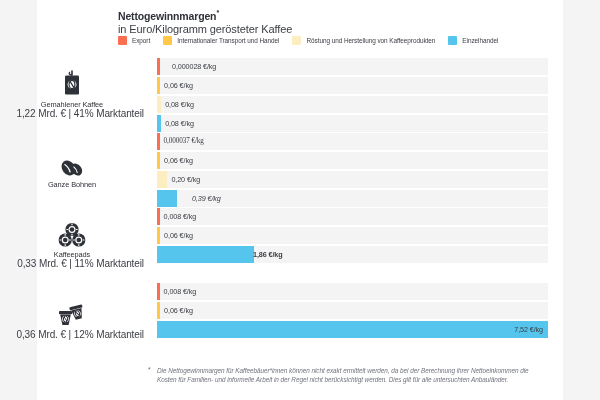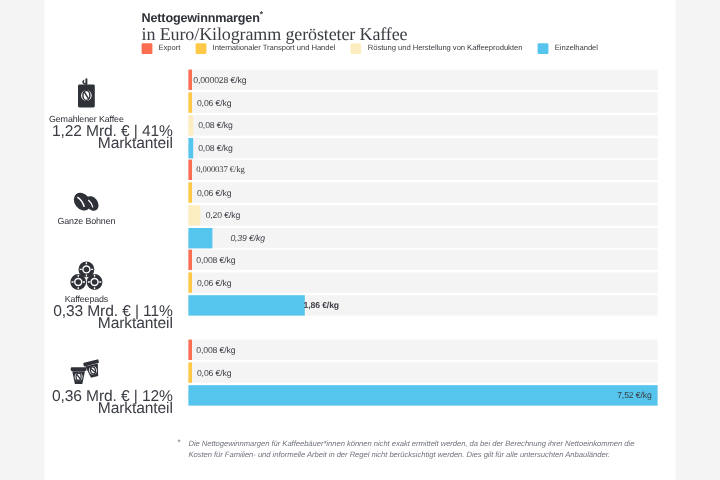--- a/index.html
+++ b/index.html
@@ -22,22 +22,22 @@
   }
 
   
   .header { position: absolute; left: 118px; top: 7px; width: 400px; }
   .title {
     font-size: 10.5px; font-weight: bold; color: #2e3138;
     letter-spacing: -0.15px; line-height: 12px;
   }
   .title sup { font-size: 7px; font-weight: bold; vertical-align: super; }
   .subtitle {
-    font-size: 15px; color: #3a3d44; line-height: 12px;
-    letter-spacing: -0.1px; margin-top: 1px; font-family: Liberation Serif, serif;
+    font-size: 11px; color: #3a3d44; line-height: 12px;
+    letter-spacing: -0.1px; margin-top: 1px;
   }
 
   
   .legend {
     position: absolute; left: 118px; top: 36px;
     display: flex; align-items: center; gap: 0px;
     white-space: nowrap;
   }
   .legend-item { display: flex; align-items: center; margin-right: 13px; }
   .legend-swatch {
@@ -62,21 +62,21 @@
   .group-icon {
     height: 30px; display: flex; align-items: flex-end; justify-content: center;
     margin-bottom: 2px;
   }
   .group-name {
     font-size: 7.4px; font-weight: normal; color: #2e3138;
     letter-spacing: -0.1px; line-height: 9px; text-align: center;
     width: 100%;
   }
   .group-meta {
-    font-size: 13px; color: #3a3d44; letter-spacing: -0.1px;
+    font-size: 10px; color: #3a3d44; letter-spacing: -0.1px;
     line-height: 10px; text-align: right; width: 100%;
   }
 
   .bars { position: absolute; left: 157px; top: 2px; width: 391px; }
   .bar-row {
     position: relative; height: 16.5px; margin-bottom: 2.6px;
     background: #f4f4f4;
   }
   .bar-fill {
     position: absolute; left: 0; top: 0; height: 100%;
@@ -149,21 +149,21 @@
               <ellipse cx="11" cy="14.5" rx="2.9" ry="4.1" fill="none" stroke="#2e3138" stroke-width="1.2"></ellipse>
               <path d="M9.1 11.4 L12.9 17.6" stroke="#2e3138" stroke-width="1.2"></path>
             </svg>
           </div>
           <div class="group-name">Gemahlener Kaffee</div>
           <div class="group-meta">1,22 Mrd. € | 41% Marktanteil</div>
         </div>
         <div class="bars">
           <div class="bar-row">
             <div class="bar-fill" style="width: 2.6px; background: rgb(252, 110, 81);"></div>
-            <div class="bar-value outside" style="left: 0;">0,000028 €/kg</div>
+            <div class="bar-value outside" style="left: 11px;">0,000028 €/kg</div>
           </div>
           <div class="bar-row">
             <div class="bar-fill" style="width: 3.11968px; background: rgb(255, 201, 71);"></div>
             <div class="bar-value outside" style="left: 3.11968px;">0,06 €/kg</div>
           </div>
           <div class="bar-row">
             <div class="bar-fill" style="width: 4.15957px; background: rgb(253, 238, 194);"></div>
             <div class="bar-value outside" style="left: 4.15957px;">0,08 €/kg</div>
           </div>
           <div class="bar-row">

